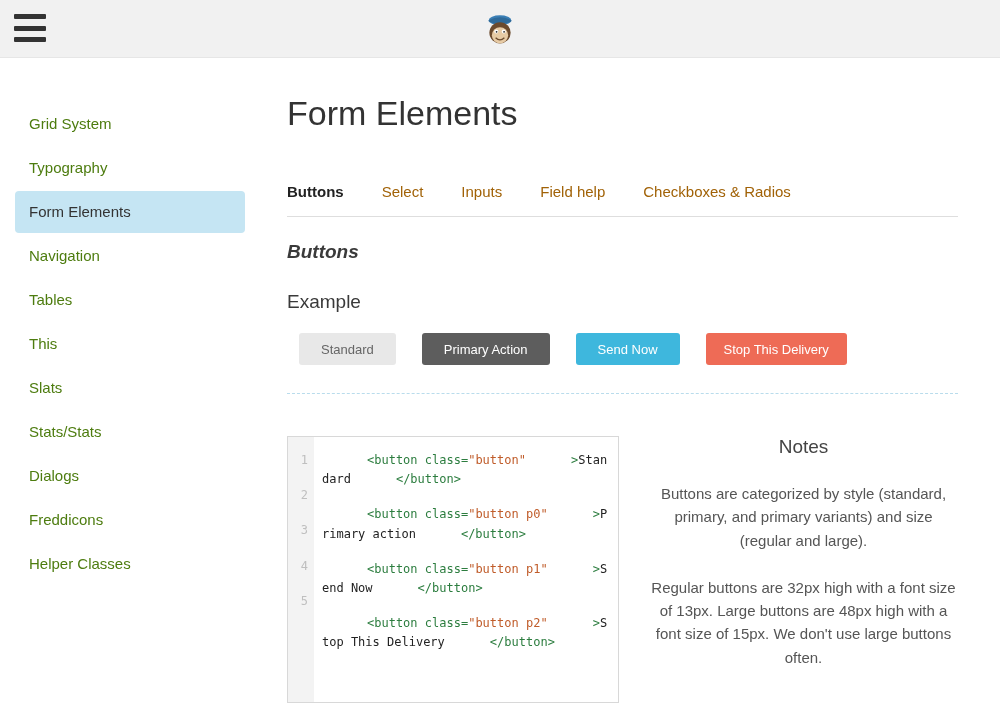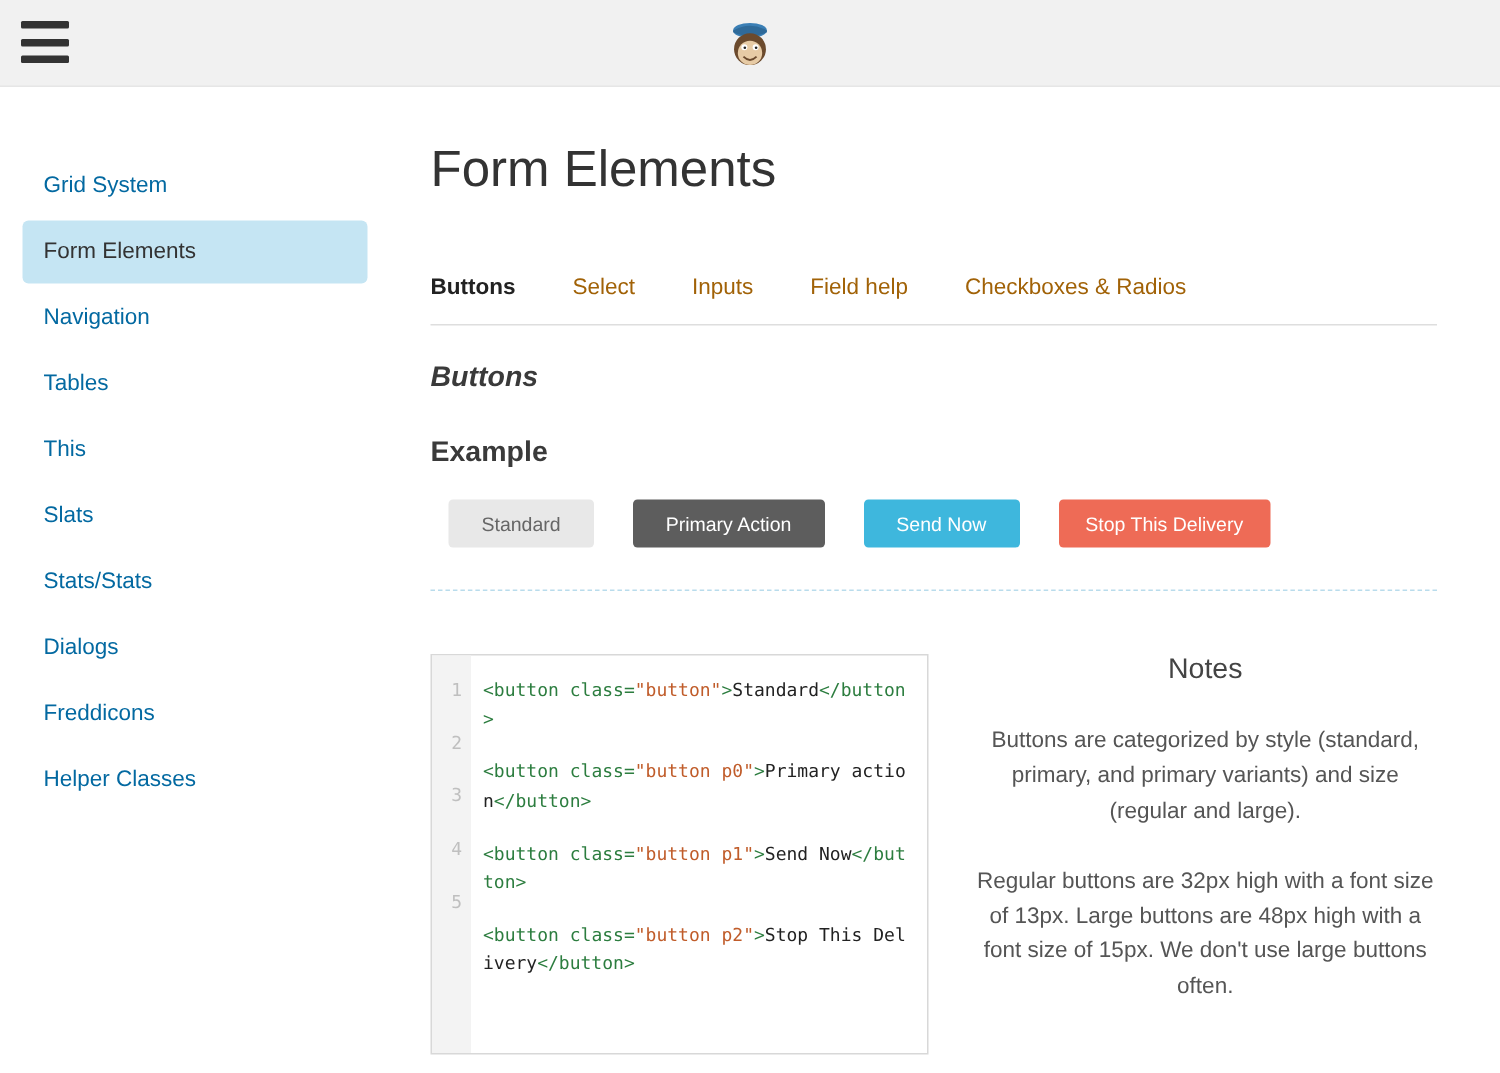--- a/index.html
+++ b/index.html
@@ -45,21 +45,21 @@
   .wrap {
     display: flex;
     padding: 30px 0 0 0;
   }
   .sidebar {
     width: 245px;
     padding: 15px 0 0 15px;
   }
   .sidebar-item {
     padding: 12px 14px;
-    color: #0369a1;
+    color: #4d7c0f;
     font-size: 15px;
     cursor: pointer;
     border-radius: 4px;
     margin-bottom: 2px;
     line-height: 1.2;
   }
   .sidebar-item.active {
     background: #c5e5f3;
     color: #333;
   }
@@ -89,21 +89,21 @@
   .tab.active { font-weight: 600; color:#222; }
   .section-title {
     font-size: 19px;
     font-style: italic;
     font-weight: 600;
     color: #3a3a3a;
     margin-bottom: 28px;
   }
   .example-label {
     font-size: 19px;
-    font-weight: 700;
+    font-weight: 400;
     color: #3a3a3a;
     margin-bottom: 20px;
   }
   
   .btn-row {
     display: flex;
     gap: 26px;
     padding: 0 0 28px 12px;
     border-bottom: 1px dashed #b9dcec;
     margin-bottom: 42px;
@@ -139,21 +139,21 @@
     background: #f3f3f3;
     color: #bfbfbf;
     text-align: right;
     padding: 6px 6px 6px 4px;
     width: 26px;
     user-select: none;
   }
   .gutter div { padding: 8px 0; }
   .code-lines { padding: 6px 8px 6px 8px; flex:1; }
   .code-line { padding: 8px 0; word-break: break-all; }
-  .tok-tag { color: #2c7d3f; }
+  .tok-tag { color: #2c7d3f; margin-left: 45px; }
   .tok-attr { color: #2c7d3f; }
   .tok-str { color: #c05c2a; }
   .tok-text { color: #222; }
   .notes { flex:1;text-align:center; }
   .notes h3 {
     font-size: 19px;
     font-weight: 500;
     color: #444;
     margin-bottom: 12px;
   }
@@ -187,20 +187,21 @@
       <ellipse cx="32" cy="46" rx="7" ry="5" fill="#e7cba5"></ellipse>
       <path d="M25 46 Q32 53 39 46" stroke="#6b4a2d" stroke-width="2" fill="none"></path>
     </svg>
   </div>
 </div>
 
 <div class="wrap">
 
   <nav class="sidebar" id="sidebar">
       <div class="sidebar-item">Grid System</div>
+      <div class="sidebar-item">Typography</div>
       <div class="sidebar-item active">Form Elements</div>
       <div class="sidebar-item">Navigation</div>
       <div class="sidebar-item">Tables</div>
       <div class="sidebar-item">This</div>
       <div class="sidebar-item">Slats</div>
       <div class="sidebar-item">Stats/Stats</div>
       <div class="sidebar-item">Dialogs</div>
       <div class="sidebar-item">Freddicons</div>
       <div class="sidebar-item">Helper Classes</div>
     </nav>

